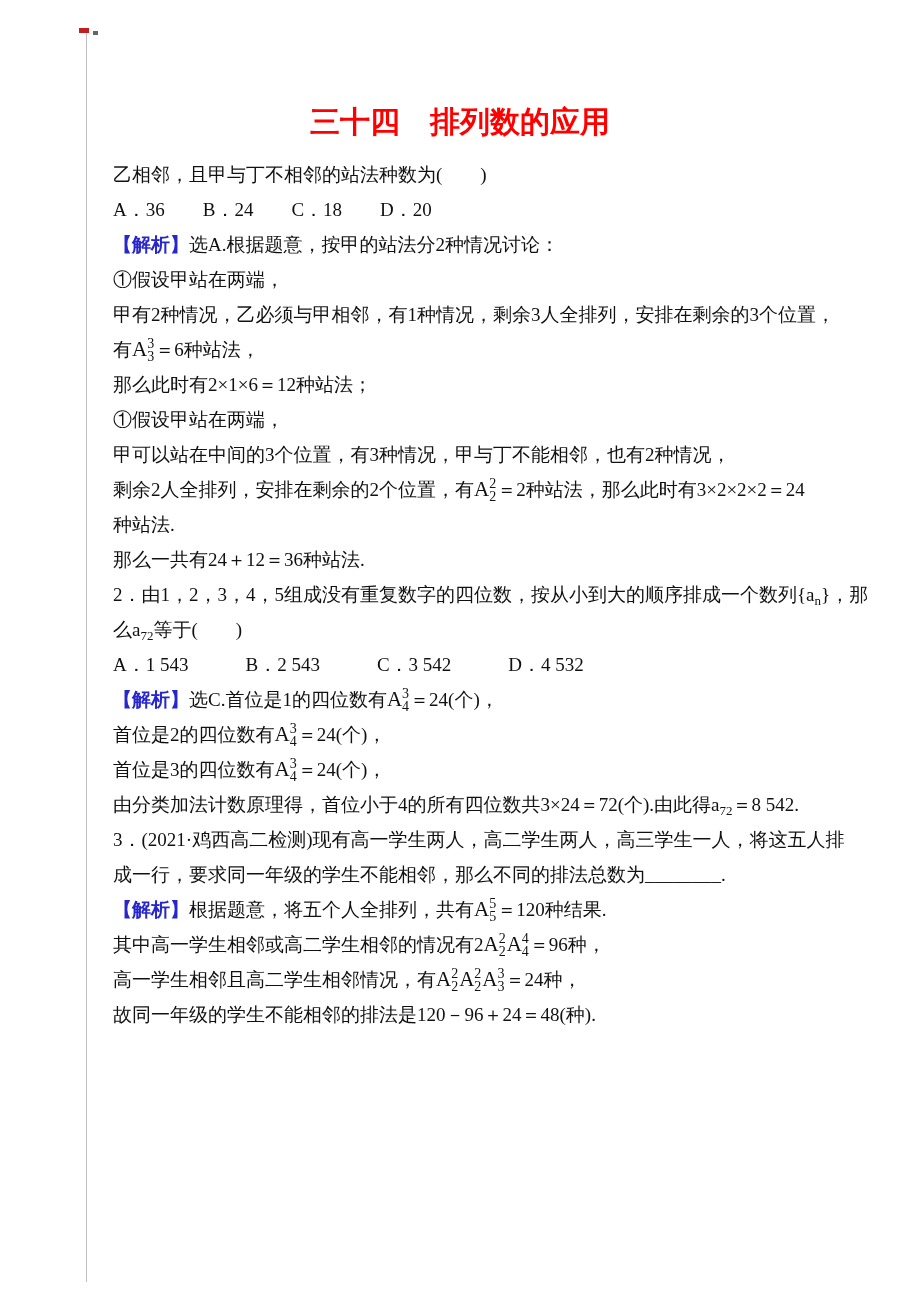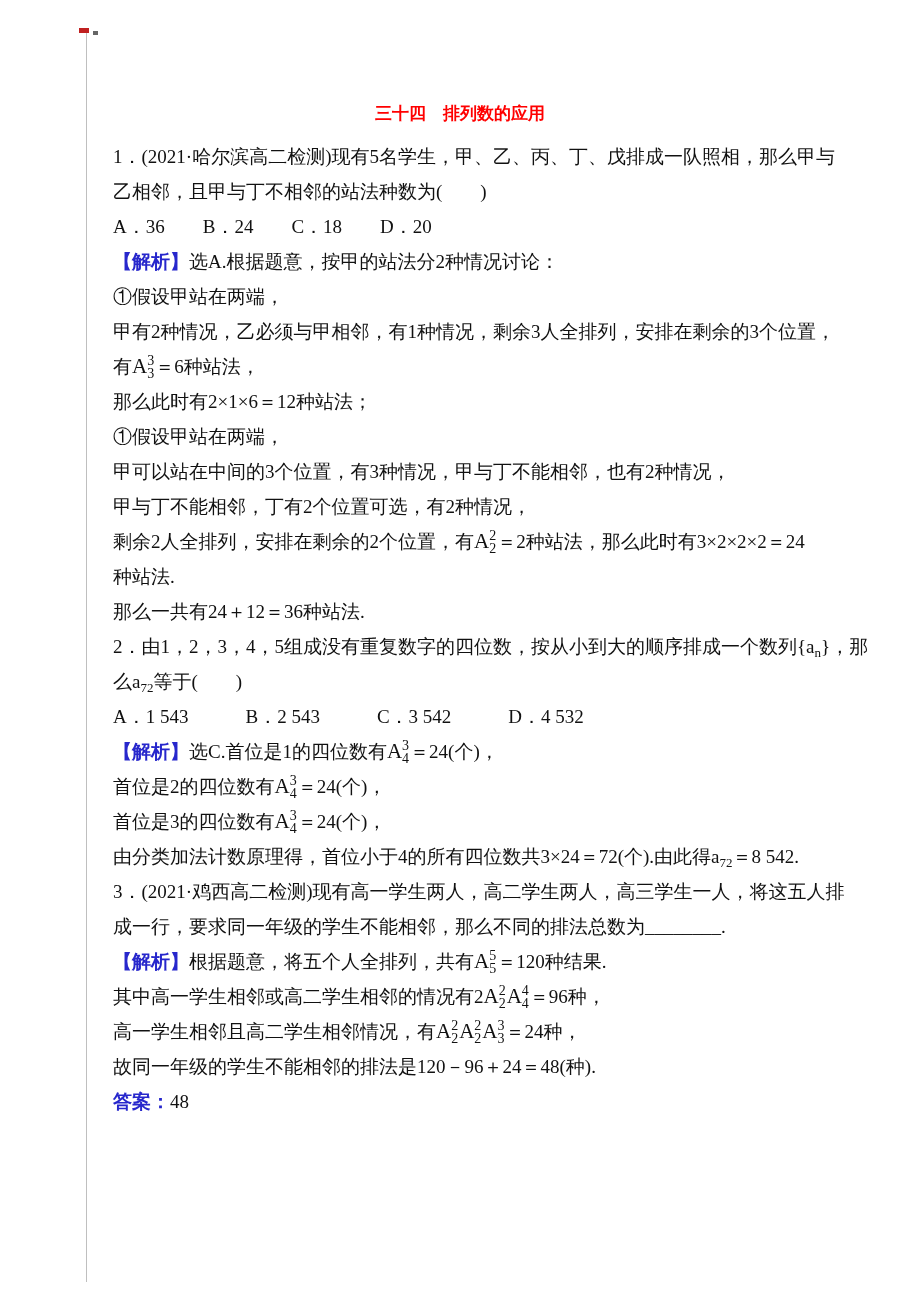--- a/index.html
+++ b/index.html
@@ -42,21 +42,21 @@
   .doc {
     position: absolute;
     left: 113px;
     top: 102px;
     width: 780px;
     color: var(--text-color, #111);
   }
   .title {
     width: 694px;
     text-align: center;
-    font-size: 17px;
+    font-size: 30px;
     font-weight: bold;
     color: var(--title-color, #ff0000);
     margin-bottom: 14px;
     white-space: nowrap;
   }
   .line {
     font-size: 19px;
     line-height: 35px;
     min-height: 35px;
     white-space: nowrap;
@@ -90,43 +90,40 @@
 <body>
 
 <div class="page">
   <div class="vrule"></div>
   <div class="mark-red"></div>
   <div class="mark-gray"></div>
 
   <div class="doc">
     <h1 class="title">三十四　排列数的应用</h1>
     <div id="lines">
-        <div class="line"><span>1．(2021·哈尔滨高二检测)现有5名学生，甲、乙、丙、丁、戊排成一队照相，那么甲与</span></div>
         <div class="line"><span>乙相邻，且甲与丁不相邻的站法种数为(　　)</span></div>
         <div class="line"><span>A．36　　B．24　　C．18　　D．20</span></div>
         <div class="line"><span class="blue">【解析】</span><span>选A.根据题意，按甲的站法分2种情况讨论：</span></div>
         <div class="line"><span>①假设甲站在两端，</span></div>
         <div class="line"><span>甲有2种情况，乙必须与甲相邻，有1种情况，剩余3人全排列，安排在剩余的3个位置，</span></div>
         <div class="line"><span>有</span><span class="perm"><span class="pA">A</span><span class="pstack"><span class="psup">3</span><span class="psub">3</span></span></span><span>＝6种站法，</span></div>
         <div class="line"><span>那么此时有2×1×6＝12种站法；</span></div>
         <div class="line"><span>①假设甲站在两端，</span></div>
         <div class="line"><span>甲可以站在中间的3个位置，有3种情况，甲与丁不能相邻，也有2种情况，</span></div>
-        <div class="line"><span>甲与丁不能相邻，丁有2个位置可选，有2种情况，</span></div>
         <div class="line"><span>剩余2人全排列，安排在剩余的2个位置，有</span><span class="perm"><span class="pA">A</span><span class="pstack"><span class="psup">2</span><span class="psub">2</span></span></span><span>＝2种站法，那么此时有3×2×2×2＝24</span></div>
         <div class="line"><span>种站法.</span></div>
         <div class="line"><span>那么一共有24＋12＝36种站法.</span></div>
         <div class="line"><span>2．由1，2，3，4，5组成没有重复数字的四位数，按从小到大的顺序排成一个数列{a</span><sub class="tsub">n</sub><span>}，那</span></div>
         <div class="line"><span>么a</span><sub class="tsub">72</sub><span>等于(　　)</span></div>
         <div class="line"><span>A．1 543　　　B．2 543　　　C．3 542　　　D．4 532</span></div>
         <div class="line"><span class="blue">【解析】</span><span>选C.首位是1的四位数有</span><span class="perm"><span class="pA">A</span><span class="pstack"><span class="psup">3</span><span class="psub">4</span></span></span><span>＝24(个)，</span></div>
         <div class="line"><span>首位是2的四位数有</span><span class="perm"><span class="pA">A</span><span class="pstack"><span class="psup">3</span><span class="psub">4</span></span></span><span>＝24(个)，</span></div>
         <div class="line"><span>首位是3的四位数有</span><span class="perm"><span class="pA">A</span><span class="pstack"><span class="psup">3</span><span class="psub">4</span></span></span><span>＝24(个)，</span></div>
         <div class="line"><span>由分类加法计数原理得，首位小于4的所有四位数共3×24＝72(个).由此得a</span><sub class="tsub">72</sub><span>＝8 542.</span></div>
         <div class="line"><span>3．(2021·鸡西高二检测)现有高一学生两人，高二学生两人，高三学生一人，将这五人排</span></div>
         <div class="line"><span>成一行，要求同一年级的学生不能相邻，那么不同的排法总数为________.</span></div>
         <div class="line"><span class="blue">【解析】</span><span>根据题意，将五个人全排列，共有</span><span class="perm"><span class="pA">A</span><span class="pstack"><span class="psup">5</span><span class="psub">5</span></span></span><span>＝120种结果.</span></div>
         <div class="line"><span>其中高一学生相邻或高二学生相邻的情况有2</span><span class="perm"><span class="pA">A</span><span class="pstack"><span class="psup">2</span><span class="psub">2</span></span></span><span class="perm"><span class="pA">A</span><span class="pstack"><span class="psup">4</span><span class="psub">4</span></span></span><span>＝96种，</span></div>
         <div class="line"><span>高一学生相邻且高二学生相邻情况，有</span><span class="perm"><span class="pA">A</span><span class="pstack"><span class="psup">2</span><span class="psub">2</span></span></span><span class="perm"><span class="pA">A</span><span class="pstack"><span class="psup">2</span><span class="psub">2</span></span></span><span class="perm"><span class="pA">A</span><span class="pstack"><span class="psup">3</span><span class="psub">3</span></span></span><span>＝24种，</span></div>
         <div class="line"><span>故同一年级的学生不能相邻的排法是120－96＋24＝48(种).</span></div>
-        <div class="line"><span class="blue">答案：</span><span>48</span></div>
       </div>
   </div>
 </div>
 
 </body></html>

